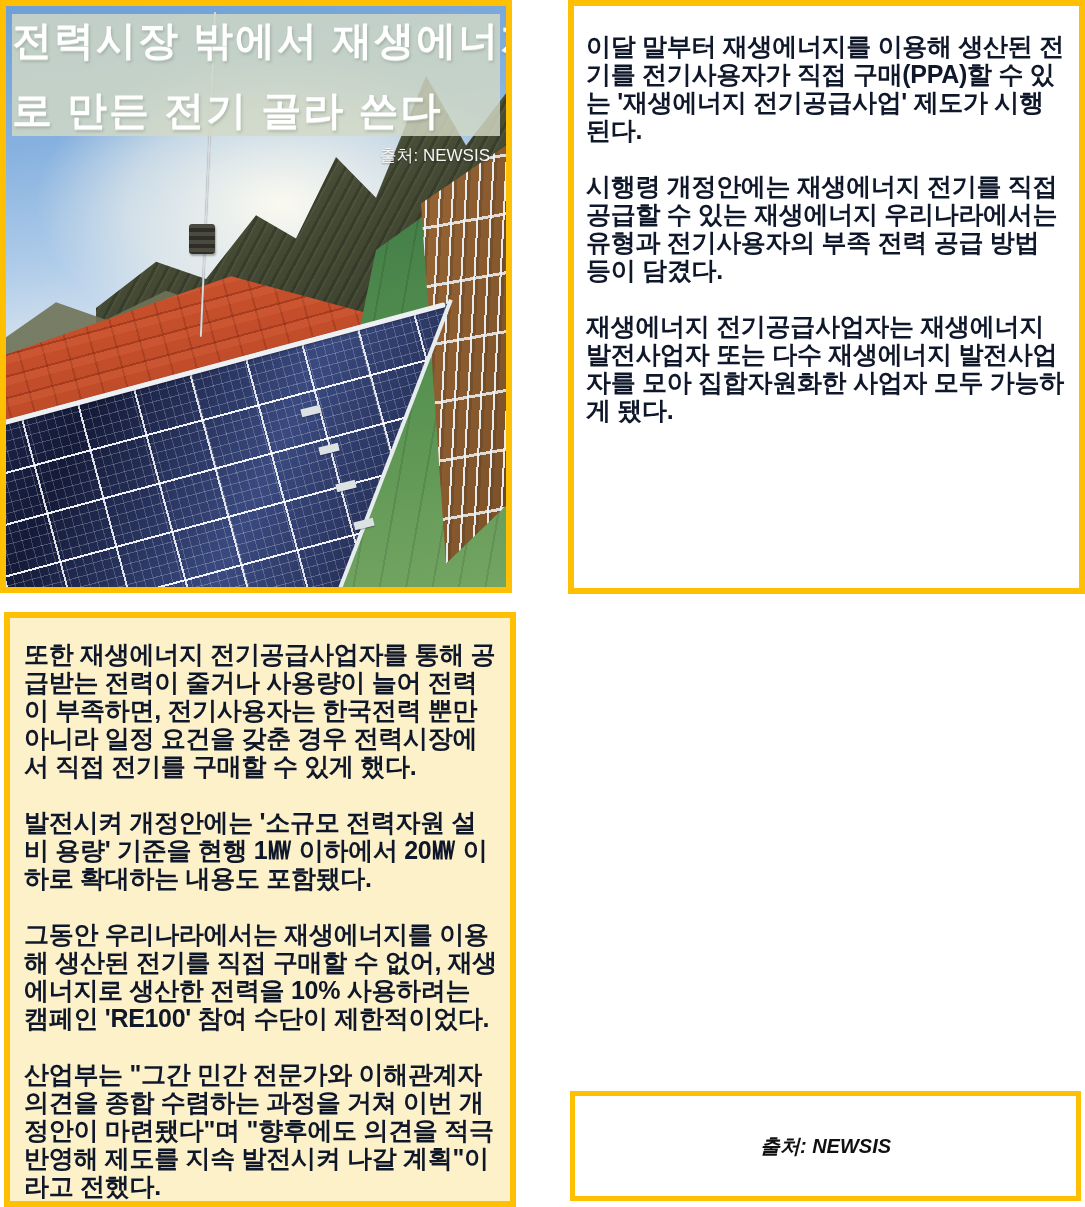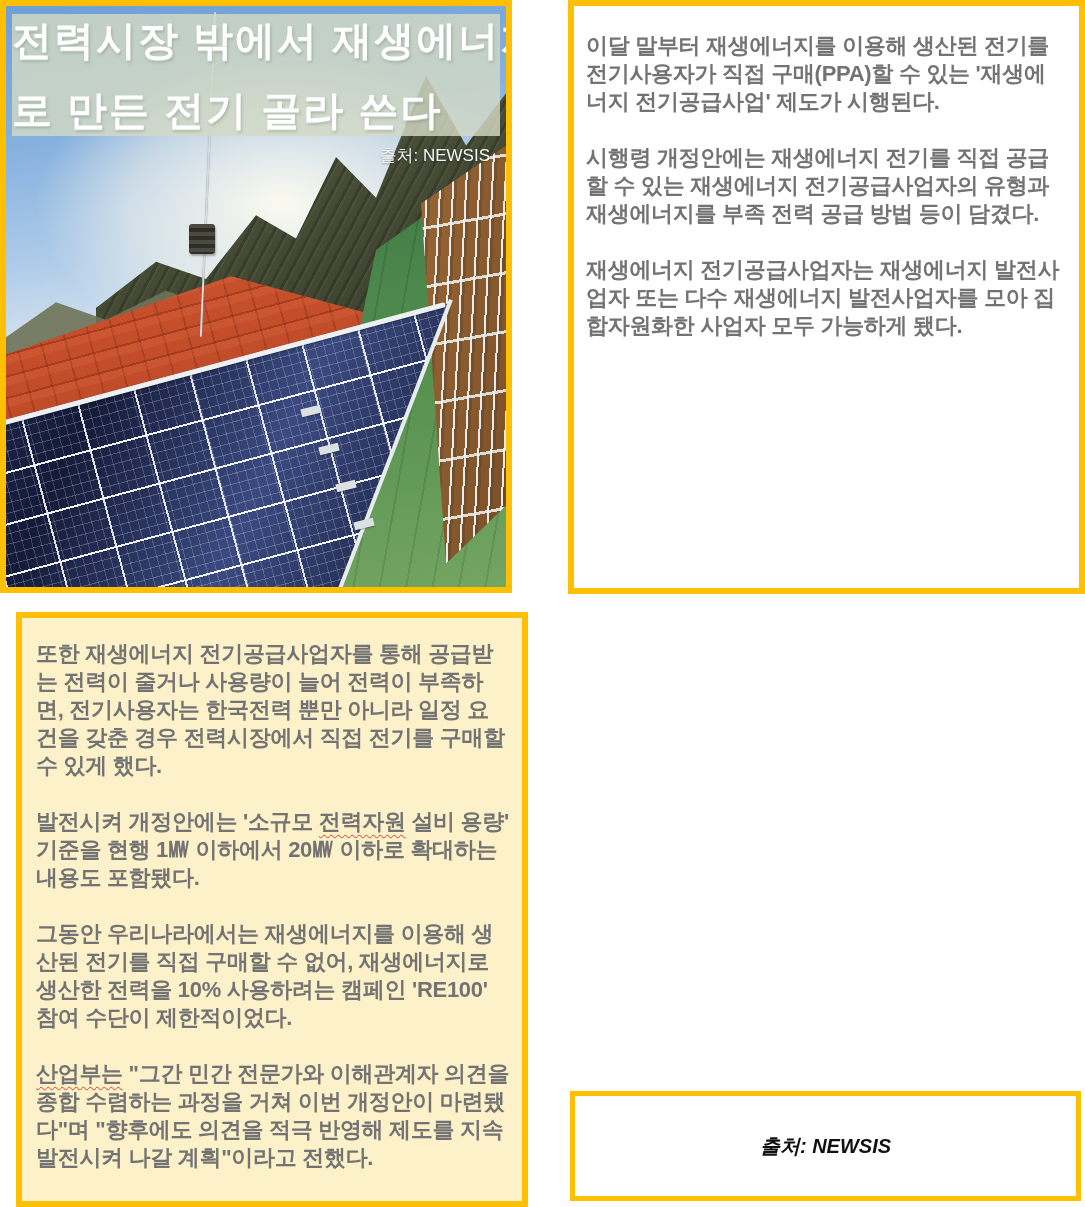--- a/index.html
+++ b/index.html
@@ -87,26 +87,25 @@
     font-size:40px;font-weight:800;color:#ffffff;letter-spacing:2px;line-height:48px;
     text-shadow:0 1px 1px rgba(255,255,255,0.4),1px 2px 3px rgba(80,100,80,0.35);
     white-space:nowrap;
   }
   .photo-credit{
     position:absolute;top:138px;right:16px;font-size:17px;color:#F6F6F6;
     text-shadow:0 1px 2px rgba(0,0,0,0.35);
   }
 
   
-  .article-card{font-size:22px;line-height:28px;font-weight:600;color:#737373;letter-spacing:-0.3px;}
+  .article-card{font-size:25px;line-height:28px;font-weight:600;color:#0f172a;letter-spacing:-0.3px;}
   .article-card p{margin:0 0 28px 0;}
   .card-top-right{left:568px;top:0;width:517px;height:594px;padding:26px 14px 0 12px;background:#ffffff;}
-  .card-bottom-left{left:16px;top:612px;width:512px;height:595px;padding:22px 12px 0 14px;background:#FCF1C9;}
+  .card-bottom-left{left:4px;top:612px;width:512px;height:595px;padding:22px 12px 0 14px;background:#FCF1C9;}
   .misspell{
-    text-decoration:underline;
     text-decoration-style:wavy;
     text-decoration-color:#E03C31;
     text-decoration-thickness:1px;
     text-underline-offset:5px;
   }
 
   
   .source-card{
     left:570px;top:1091px;width:511px;height:110px;border-width:5px;
     display:flex;flex-direction:column;align-items:center;justify-content:center;
@@ -140,21 +139,21 @@
     <div class="title-overlay">
       <div class="title-line">전력시장 밖에서 재생에너지</div>
       <div class="title-line">로 만든 전기 골라 쓴다</div>
     </div>
     <div class="photo-credit">출처: NEWSIS</div>
   </div>
 
   <div class="card article-card card-top-right">
     <div>
         <p>이달 말부터 재생에너지를 이용해 생산된 전기를 전기사용자가 직접 구매(PPA)할 수 있는 '재생에너지 전기공급사업' 제도가 시행된다.</p>
-        <p>시행령 개정안에는 재생에너지 전기를 직접 공급할 수 있는 재생에너지 전기공급사업자의 유형과 재생에너지를 부족 전력 공급 방법 등이 담겼다.</p>
+        <p>시행령 개정안에는 재생에너지 전기를 직접 공급할 수 있는 재생에너지 우리나라에서는 유형과 전기사용자의 부족 전력 공급 방법 등이 담겼다.</p>
         <p>재생에너지 전기공급사업자는 재생에너지 발전사업자 또는 다수 재생에너지 발전사업자를 모아 집합자원화한 사업자 모두 가능하게 됐다.</p>
       </div>
   </div>
 
   <div class="card article-card card-bottom-left">
     <div>
         <p><span>또한 재생에너지 전기공급사업자를 통해 공급받는 전력이 줄거나 사용량이 늘어 전력이 부족하면, 전기사용자는 한국전력 뿐만 아니라 일정 요건을 갖춘 경우 전력시장에서 직접 전기를 구매할 수 있게 했다.</span></p>
         <p><span>발전시켜 개정안에는 '소규모 </span><span class="misspell">전력자원</span><span> 설비 용량' 기준을 현행 1㎿ 이하에서 20㎿ 이하로 확대하는 내용도 포함됐다.</span></p>
         <p><span>그동안 우리나라에서는 재생에너지를 이용해 생산된 전기를 직접 구매할 수 없어, 재생에너지로 생산한 전력을 10% 사용하려는 캠페인 'RE100' 참여 수단이 제한적이었다.</span></p>
         <p><span class="misspell">산업부는</span><span> "그간 민간 전문가와 이해관계자 의견을 종합 수렴하는 과정을 거쳐 이번 개정안이 마련됐다"며 "향후에도 의견을 적극 반영해 제도를 지속 발전시켜 나갈 계획"이라고 전했다.</span></p>

